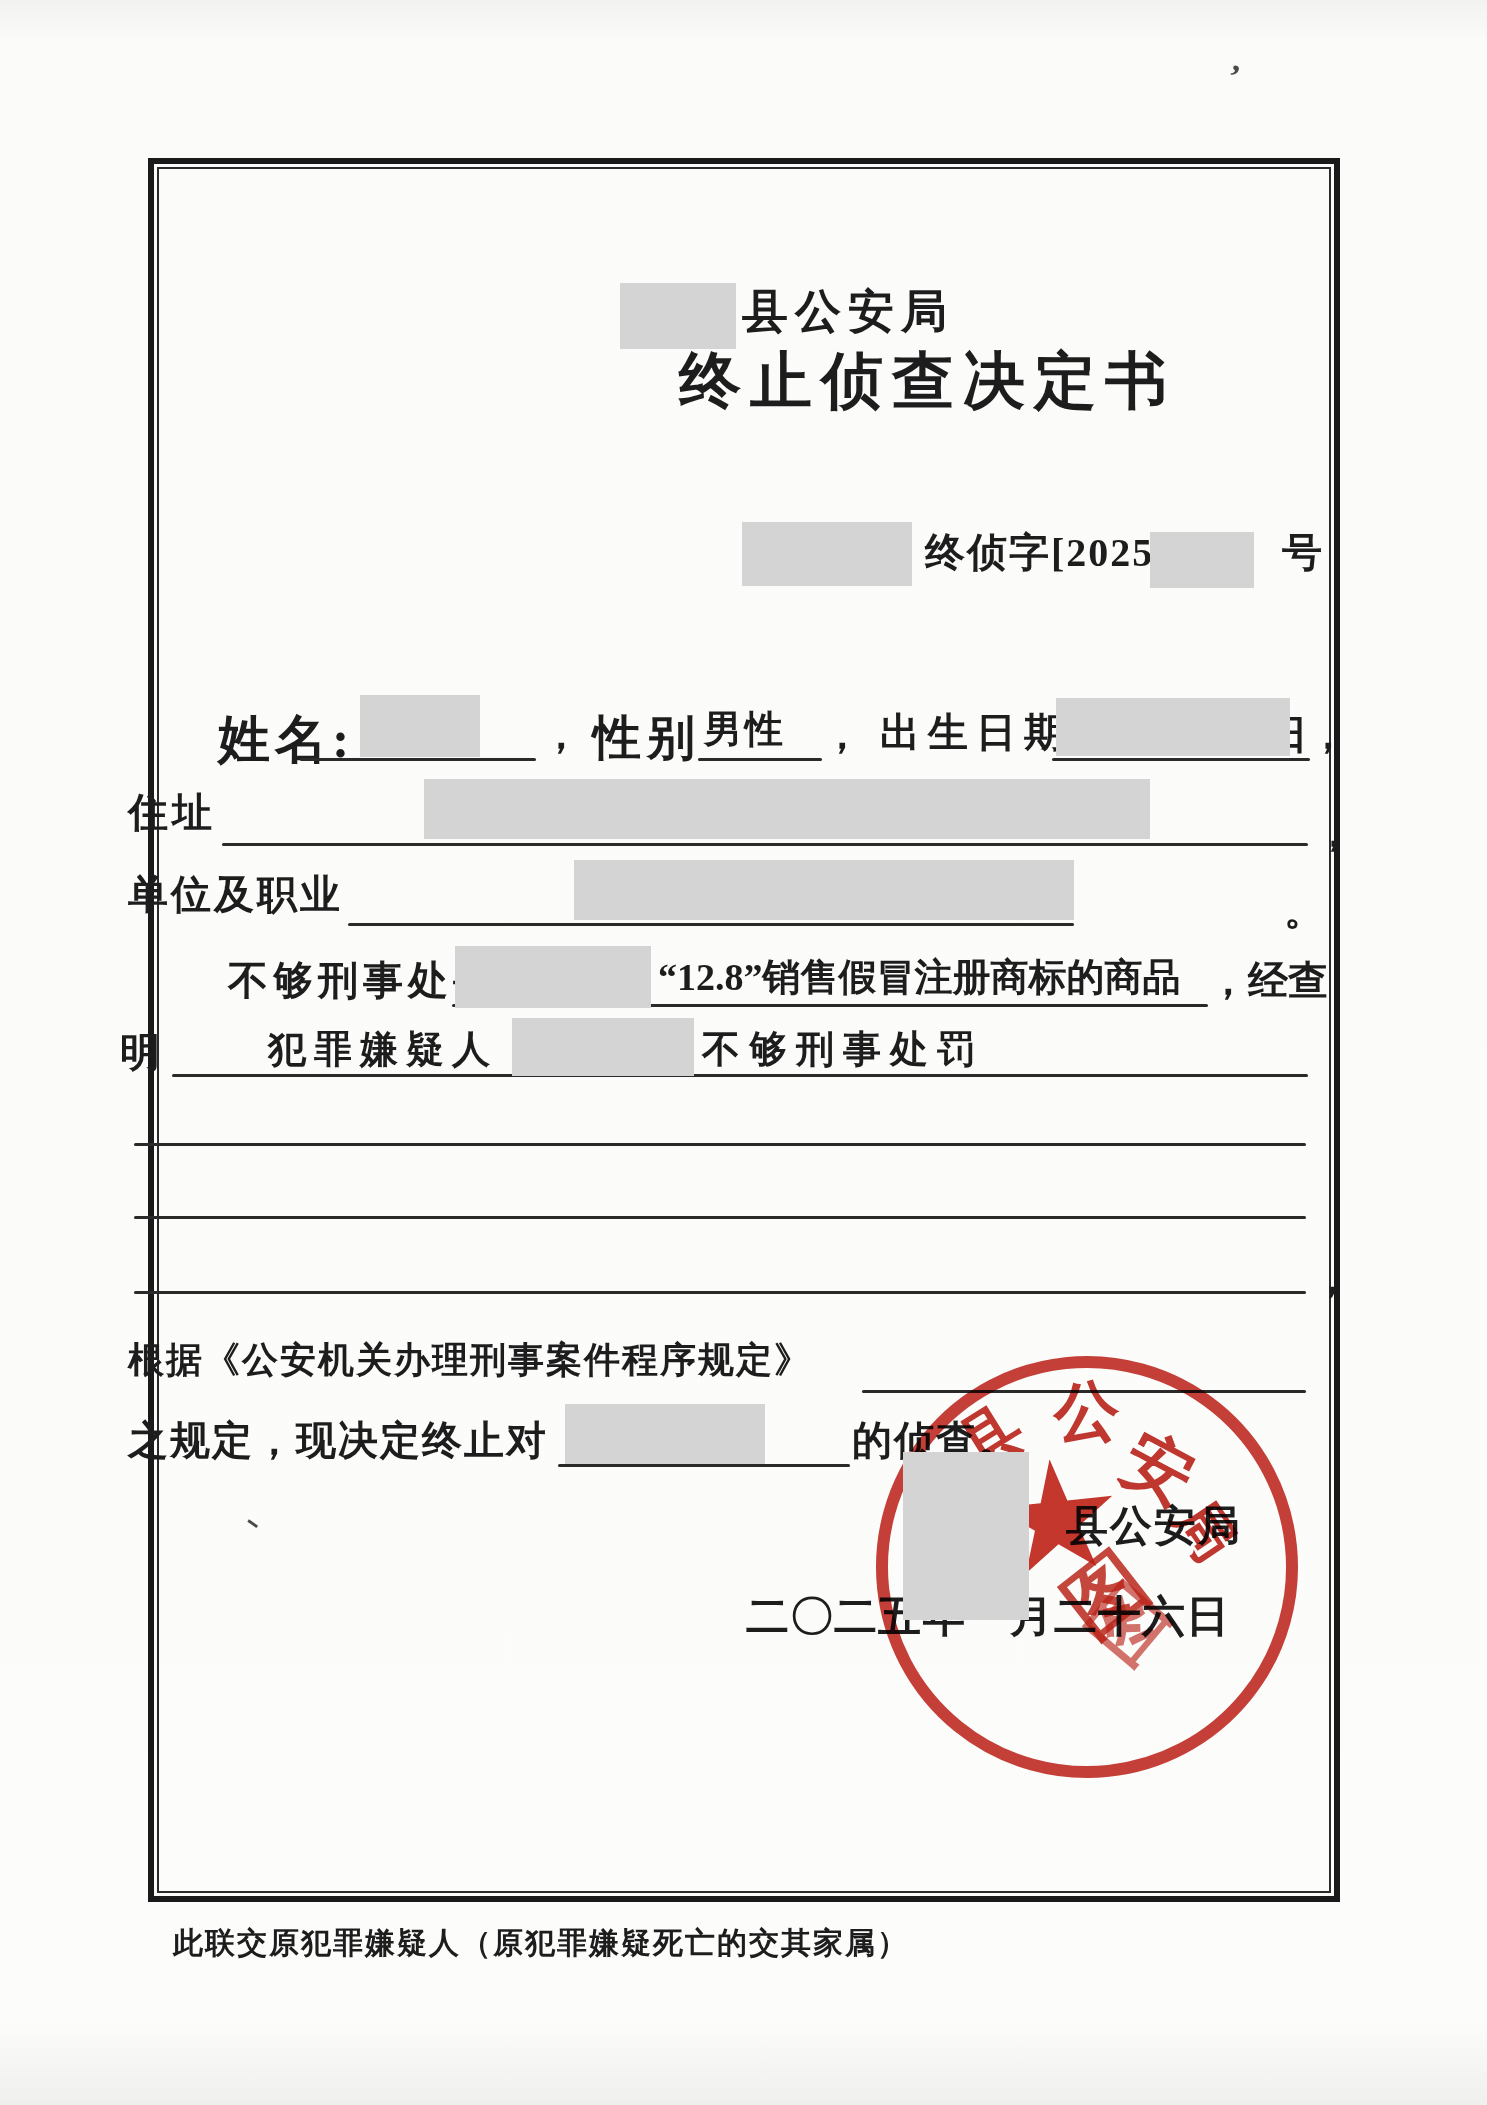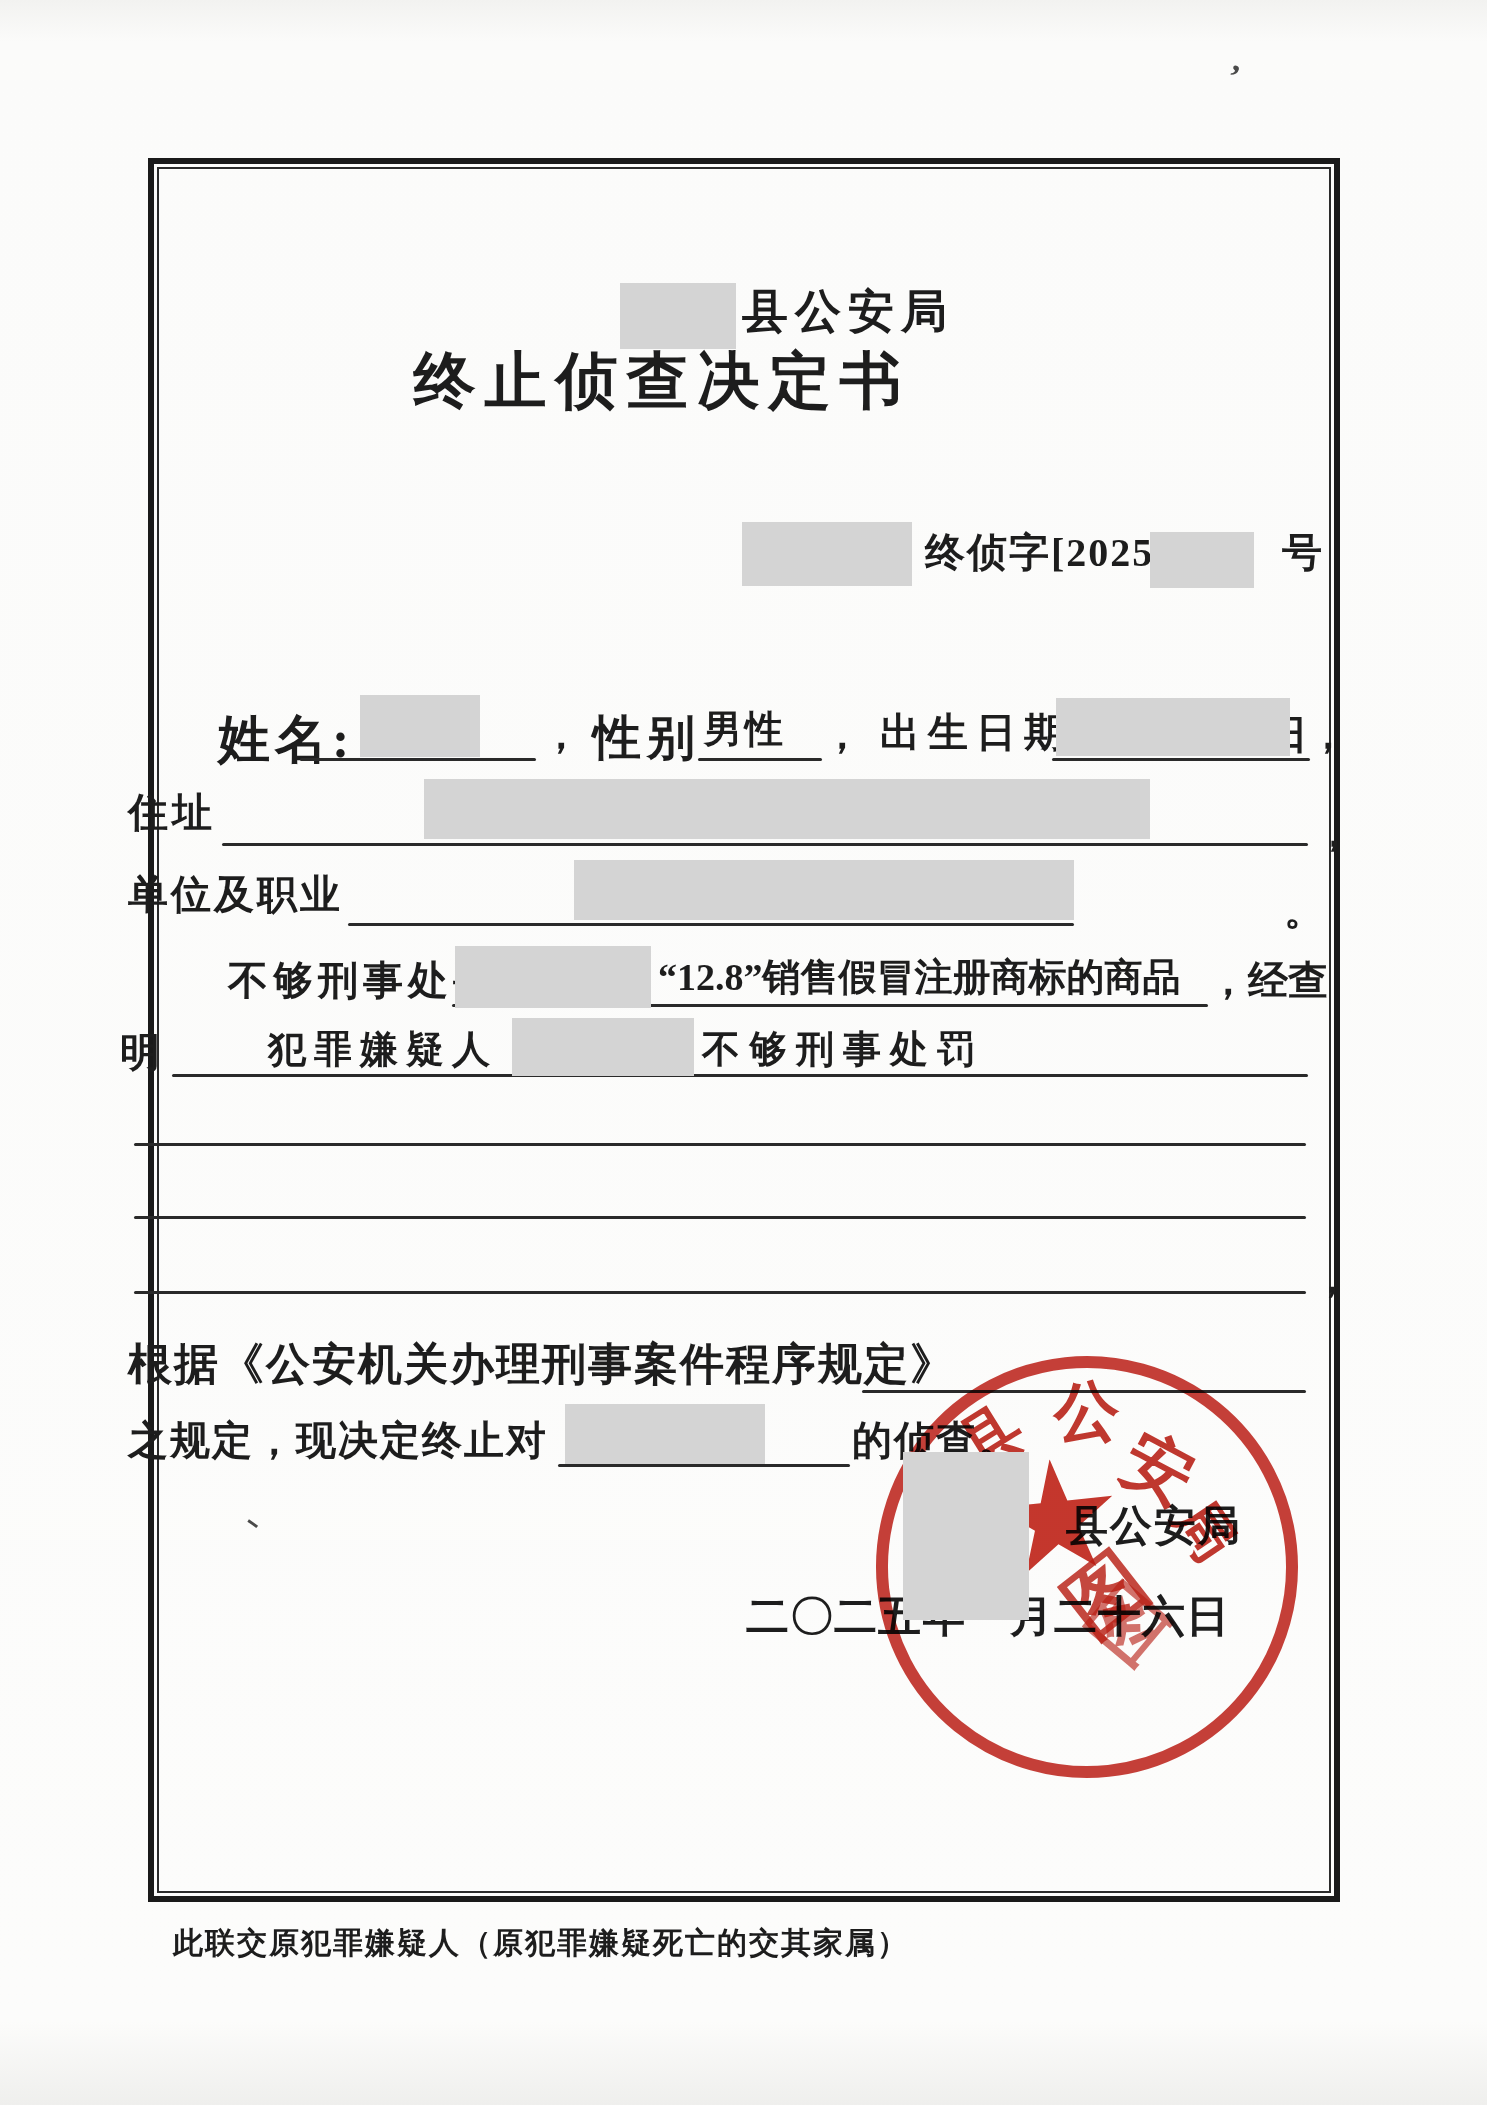--- a/index.html
+++ b/index.html
@@ -44,21 +44,21 @@
 
 <div class="page">
 
   <div class="frame"></div>
 
   <div class="artifact" style="left:1228px;top:58px;font-size:34px;transform:rotate(14deg);">’</div>
   <div class="artifact" style="left:243px;top:1510px;font-size:24px;transform:rotate(-18deg);">丶</div>
 
   <div class="redact" style="left:620px;top:283px;width:116px;height:66px;"></div>
   <div class="t" style="left:742px;top:286px;font-size:46px;letter-spacing:7px;">县公安局</div>
-  <div class="t" style="left:148px;top:346px;width:1028px;text-align:center;font-size:62px;letter-spacing:9px;font-weight:900;">终止侦查决定书</div>
+  <div class="t" style="left:148px;top:346px;width:1028px;text-align:right;font-size:62px;letter-spacing:9px;font-weight:900;">终止侦查决定书</div>
 
   <div class="redact" style="left:742px;top:522px;width:170px;height:64px;"></div>
   <div class="t" style="left:925px;top:530px;font-size:40px;letter-spacing:2px;">终侦字[2025]</div>
   <div class="redact" style="left:1150px;top:532px;width:104px;height:56px;"></div>
   <div class="t" style="left:1282px;top:530px;font-size:40px;">号</div>
 
   <div class="t" style="left:218px;top:710px;font-size:52px;letter-spacing:5px;">姓名:</div>
   <div class="uline" style="left:300px;top:758px;width:236px;"></div>
   <div class="redact" style="left:360px;top:695px;width:120px;height:62px;"></div>
   <div class="t" style="left:541px;top:712px;font-size:40px;">，</div>
@@ -91,21 +91,21 @@
   <div class="uline" style="left:172px;top:1074px;width:1136px;"></div>
   <div class="t" style="left:268px;top:1028px;font-size:38px;letter-spacing:8px;">犯罪嫌疑人</div>
   <div class="redact" style="left:512px;top:1018px;width:182px;height:58px;"></div>
   <div class="t" style="left:702px;top:1028px;font-size:38px;letter-spacing:9px;">不够刑事处罚</div>
 
   <div class="uline" style="left:134px;top:1143px;width:1172px;"></div>
   <div class="uline" style="left:134px;top:1216px;width:1172px;"></div>
   <div class="uline" style="left:134px;top:1291px;width:1172px;"></div>
   <div class="t" style="left:1312px;top:1256px;font-size:40px;">，</div>
 
-  <div class="t" style="left:128px;top:1340px;font-size:44px;letter-spacing:2px;">根据《公安机关办理刑事案件程序规定》</div>
+  <div class="t" style="left:128px;top:1340px;font-size:36px;letter-spacing:2px;">根据《公安机关办理刑事案件程序规定》</div>
   <div class="uline" style="left:862px;top:1390px;width:444px;"></div>
 
   <div class="t" style="left:128px;top:1418px;font-size:40px;letter-spacing:2px;">之规定，现决定终止对</div>
   <div class="uline" style="left:558px;top:1464px;width:292px;"></div>
   <div class="redact" style="left:565px;top:1404px;width:200px;height:60px;"></div>
   <div class="t" style="left:852px;top:1418px;font-size:40px;letter-spacing:2px;z-index:6;">的侦查。</div>
 
   <div class="t" style="left:1066px;top:1502px;font-size:42px;letter-spacing:2px;z-index:6;">县公安局</div>
   <div class="t" style="left:746px;top:1592px;font-size:43px;letter-spacing:1px;z-index:4;">二〇二五年一月二十六日</div>
 

